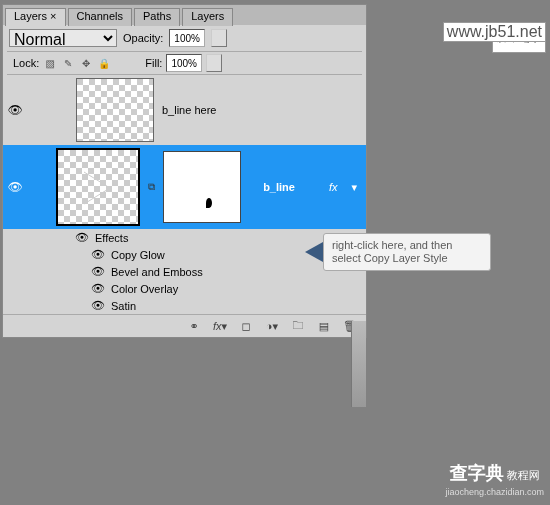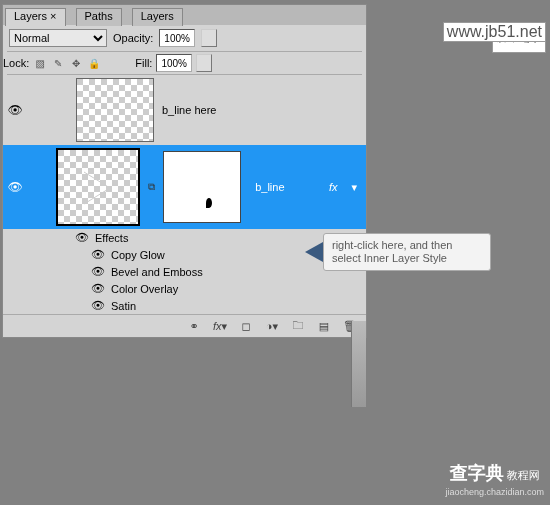--- a/index.html
+++ b/index.html
@@ -1,27 +1,27 @@
 <!DOCTYPE html>
 <html><head>
 <meta charset="utf-8">
 <style>
 body{margin:0;background:#818181;font-family:Tahoma,Arial,sans-serif;font-size:11px;color:#000;width:550px;height:505px;overflow:hidden;position:relative}
 .panel{position:absolute;left:2px;top:4px;width:363px;background:#d4d4d4;border:1px solid #888}
 .titlebar{height:14px;background:linear-gradient(#e8e8e8,#cfcfcf);font-size:10px;padding:0 4px;display:flex;justify-content:space-between;border-bottom:1px solid #aaa}
 .close-x{cursor:pointer}
 .tabs{display:flex;background:#b8b8b8;padding:2px 2px 0;height:18px}
-.tab{background:#d4d4d4;border:1px solid #888;border-bottom:none;padding:1px 8px;margin-right:10px;font-size:11px;position:relative;top:1px}
+.tab{background:#d4d4d4;border:1px solid #888;border-bottom:none;padding:1px 8px;margin-right:2px;font-size:11px;position:relative;top:1px}
 .tab.inactive{background:#c0c0c0}
 .row{display:flex;align-items:center;padding:4px 6px;gap:6px}
-select{font-size:11px;width:98px;height:18px;background:#e8e8e8;border:1px solid #888}
+select{font-size:16px;width:108px;height:18px;background:#e8e8e8;border:1px solid #888}
 .pct{display:inline-flex;align-items:center;border:1px inset #aaa;background:#fff;padding:0 4px;height:16px;font-size:10px}
 .pct-arrow{width:14px;height:16px;border:1px outset #ccc;background:#ddd;display:inline-block}
 .divider{border-top:1px solid #aaa;margin:0 4px}
-.lockrow{display:flex;align-items:center;padding:2px 0;gap:4px;font-size:11px}
+.lockrow{display:flex;align-items:center;padding:2px 10px;gap:4px;font-size:11px}
 .icon{width:14px;height:14px;display:inline-flex;align-items:center;justify-content:center;font-size:10px;color:#555}
 .layers{background:#d4d4d4}
 .layer{display:flex;align-items:center;padding:3px;gap:8px}
 .vis{width:18px;text-align:center;font-size:12px}
 .thumb{border:1px solid #666;background:repeating-conic-gradient(#fff 0 25%,#ccc 0 50%) 0 0/12px 12px}
 .thumb1{width:76px;height:62px;margin-left:44px}
 .layer.sel{background:#2196f3;color:#fff}
 .thumb2{width:80px;height:74px;border:2px solid #000}
 .mask{width:76px;height:70px;background:#fff;border:1px solid #444;position:relative}
 .mask::after{content:"";position:absolute;left:42px;top:46px;width:6px;height:10px;background:#000;border-radius:50% 50% 50% 0}
@@ -43,20 +43,21 @@
 .wm3 .big{font-size:18px;font-weight:bold}
 .wm3 .sm{font-size:9px;color:#ddd}
 .bline-stroke{position:absolute;left:22px;top:18px;width:36px;height:40px}
 </style>
 </head>
 <body>
 
 <div class="panel">
   <div class="tabs">
     <div class="tab"><span>Layers</span> ×</div>
+    <div class="tab inactive">Channels</div>
     <div class="tab inactive">Paths</div>
     <div class="tab inactive">Layers</div>
   </div>
 
   <div class="row">
     <select><option>Normal</option></select>
     <span style="">Opacity:</span>
     <span class="pct">100%</span>
     <span class="pct-arrow"></span>
   </div>
@@ -82,21 +83,21 @@
 
     <div class="layer sel" style="position:relative">
       <span class="vis">👁</span>
       <div class="thumb thumb2" style="position:relative;margin-left:24px">
         <svg class="bline-stroke" viewBox="0 0 36 40">
             <path d="M4 4 L30 20 L4 36" stroke="#ccc" stroke-width="1" fill="none"></path>
           </svg>
       </div>
       <span class="link-ic">⧉</span>
       <div class="mask"></div>
-      <span style="font-weight:normal;margin-left:6px">b_line</span>
+      <span style="font-weight:bold;margin-left:14px">b_line</span>
       <span class="fx">fx</span>
       <span class="tri">▾</span>
       <div class="scrollbar"></div>
     </div>
 
     <div class="effects">
       <div class="eff">
           <span class="eye">👁</span>
           <span>Effects</span>
         </div>
@@ -125,21 +126,21 @@
     <span class="bicon">◻</span>
     <span class="bicon">◑▾</span>
     <span class="bicon">🗀</span>
     <span class="bicon">▤</span>
     <span class="bicon">🗑</span>
   </div>
 </div>
 
 <div class="callout">
   <div class="arrow-l"></div>
-  <div class="bubble">right-click here, and then select Inner Layer Style</div>
+  <div class="bubble">right-click here, and then select Copy Layer Style</div>
 </div>
 
 <div class="wm1">脚本之家</div>
 <div class="wm2">www.jb51.net</div>
 <div class="wm3">
   <span class="big">查字典</span> <span>教程网</span><br>
   <span class="sm">jiaocheng.chazidian.com</span>
 </div>
 
 </body></html>

